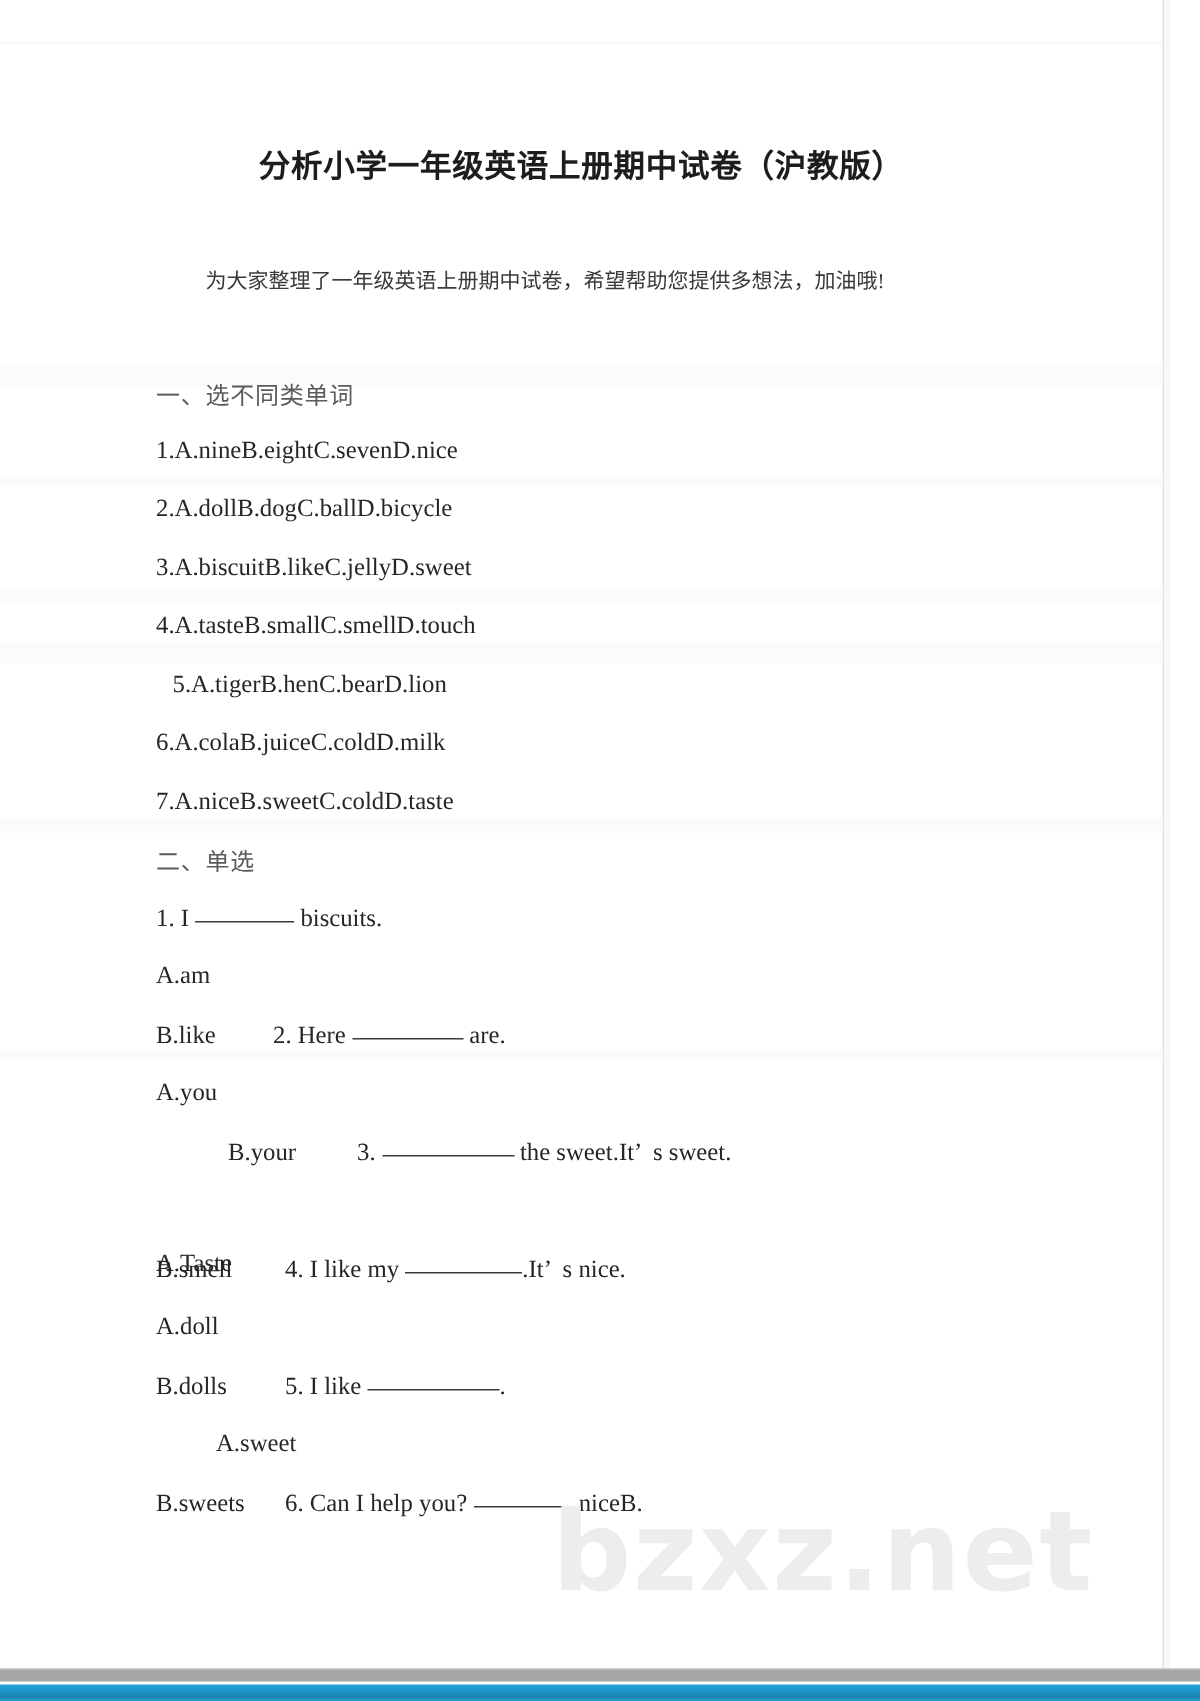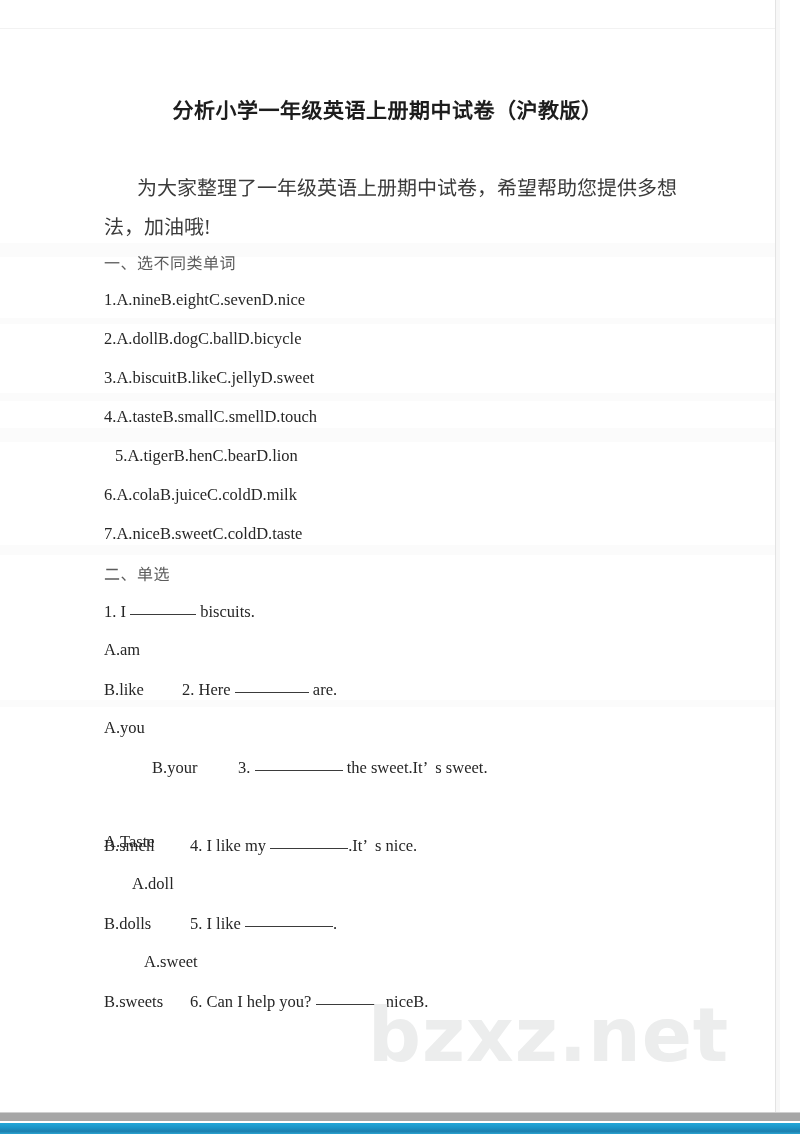--- a/index.html
+++ b/index.html
@@ -87,21 +87,21 @@
     letter-spacing: 0.5px;
     color: #1d1d1d;
     white-space: nowrap;
   }
 
   .intro {
     position: absolute;
     top: 169px;
     left: 104px;
     width: 600px;
-    font-size: 20px;
+    font-size: 14px;
     line-height: 39px;
     color: #3a3a3a;
     text-indent: 33px;
   }
 
   .section-head {
     position: absolute;
     left: 104px;
     font-size: 16px;
     color: #5b5b5b;
@@ -129,21 +129,21 @@
   .r7 { top: 524px; }
 
   
   .s1  { top: 601px; }
   .s2  { top: 640px; }
   .s3  { top: 679px; }
   .s4  { top: 718px; }
   .s5  { top: 757px; margin-left: 48px; }
   .s6  { top: 832px; }
   .s7  { top: 835px; }
-  .s8  { top: 874px; margin-left: 28px; }
+  .s8  { top: 874px; }
   .s9  { top: 913px; }
   .s10 { top: 952px; margin-left: 40px; }
   .s11 { top: 991px; }
 
   
   .optcol {
     display: inline-block;
     min-width: 78px;
   }
   .optcol.wide { min-width: 86px; }

